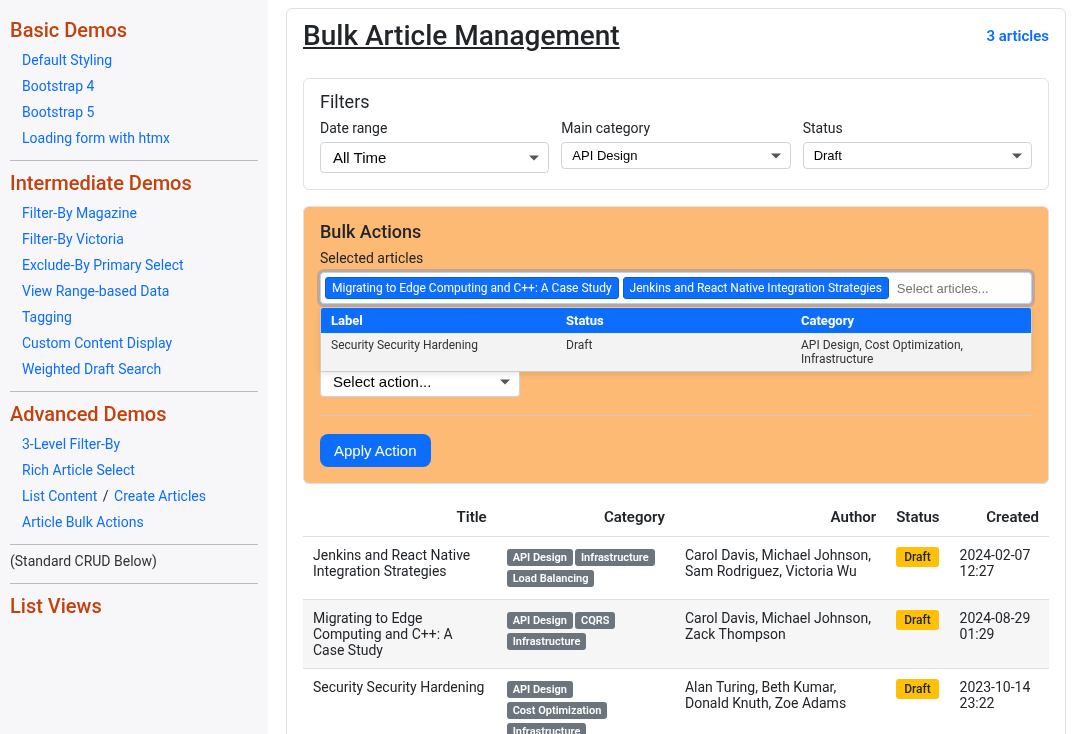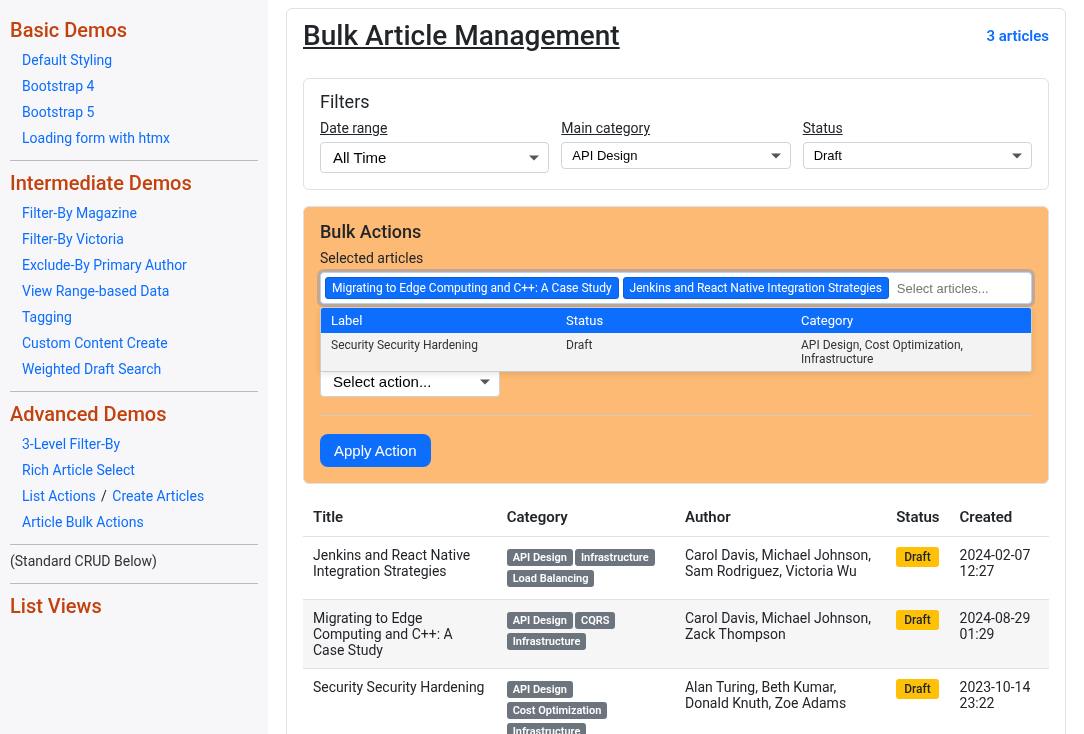--- a/index.html
+++ b/index.html
@@ -79,21 +79,20 @@
   }
   .inner-card h5 {
     font-size: 18px;
     font-weight: 400;
     padding: 12px 16px 8px 16px;
   }
   .filters-row {
     display: flex;
     gap: 12px;
     padding: 0 16px 16px 16px;
-    text-decoration: underline;
   }
   .filter-col { flex: 1; }
   .filter-label {
     font-size: 14px;
     margin-bottom: 6px;
     display: block;
   }
   .select {
     width: 100%;
     border: 1px solid #ced4da;
@@ -176,35 +175,35 @@
     border-radius: 3px;
     overflow: hidden;
     box-shadow: 0 2px 6px rgba(0,0,0,0.1);
     z-index: 10;
   }
   .dd-head {
     display: flex;
     background: #0d6efd;
     color: #fff;
     font-size: 13px;
-    font-weight: 400;
+    font-weight: 700;
   }
   .dd-head div, .dd-row div { padding: 5px 10px; }
   .dd-row {
     display: flex;
     background: #f3f3f3;
     color: #333;
     font-size: 12px;
   }
   .ddc-label { flex: 0 0 235px; }
   .ddc-status { flex: 0 0 235px; }
   .ddc-category { flex: 1; }
   .action-select-wrap {
     margin-top: 62px;
-    width: 180px;
+    width: 200px;
     position: relative;
   }
   .bulk-divider {
     border: none;
     border-top: 1px solid #ccc;
     margin: 18px 0;
   }
   .btn-primary {
     background: #0d6efd;
     color: #fff;
@@ -213,21 +212,21 @@
     padding: 8px 14px;
     font-size: 15px;
     cursor: pointer;
   }
   .table {
     width: 100%;
     border-collapse: collapse;
     margin-top: 14px;
   }
   .table th {
-    text-align: left;
+    text-align: right;
     font-weight: 600;
     font-size: 15px;
     padding: 10px 10px;
     border-bottom: 1px solid #dee2e6;
   }
   .table td {
     padding: 10px 10px;
     vertical-align: top;
     font-size: 14px;
     border-top: 1px solid #dee2e6;
@@ -268,33 +267,33 @@
       <li><a href="#">Default Styling</a></li>
       <li><a href="#">Bootstrap 4</a></li>
       <li><a href="#">Bootstrap 5</a></li>
       <li><a href="#">Loading form with htmx</a></li>
     </ul>
     <hr>
     <h3>Intermediate Demos</h3>
     <ul>
       <li><a href="#">Filter-By Magazine</a></li>
       <li><a href="#">Filter-By Victoria</a></li>
-      <li><a href="#">Exclude-By Primary Author</a></li>
+      <li><a href="#">Exclude-By Primary Select</a></li>
       <li><a href="#">View Range-based Data</a></li>
       <li><a href="#">Tagging</a></li>
-      <li><a href="#">Custom Content Create</a></li>
+      <li><a href="#">Custom Content Display</a></li>
       <li><a href="#">Weighted Draft Search</a></li>
     </ul>
     <hr>
     <h3>Advanced Demos</h3>
     <ul>
       <li><a href="#">3-Level Filter-By</a></li>
       <li><a href="#">Rich Article Select</a></li>
       <li>
-        <a href="#">List Actions</a>
+        <a href="#">List Content</a>
         <span class="sep"> / </span>
         <a href="#">Create Articles</a>
       </li>
       <li><a href="#">Article Bulk Actions</a></li>
     </ul>
     <hr>
     <p class="muted">(Standard CRUD Below)</p>
     <hr>
     <h3>List Views</h3>
   </aside>

